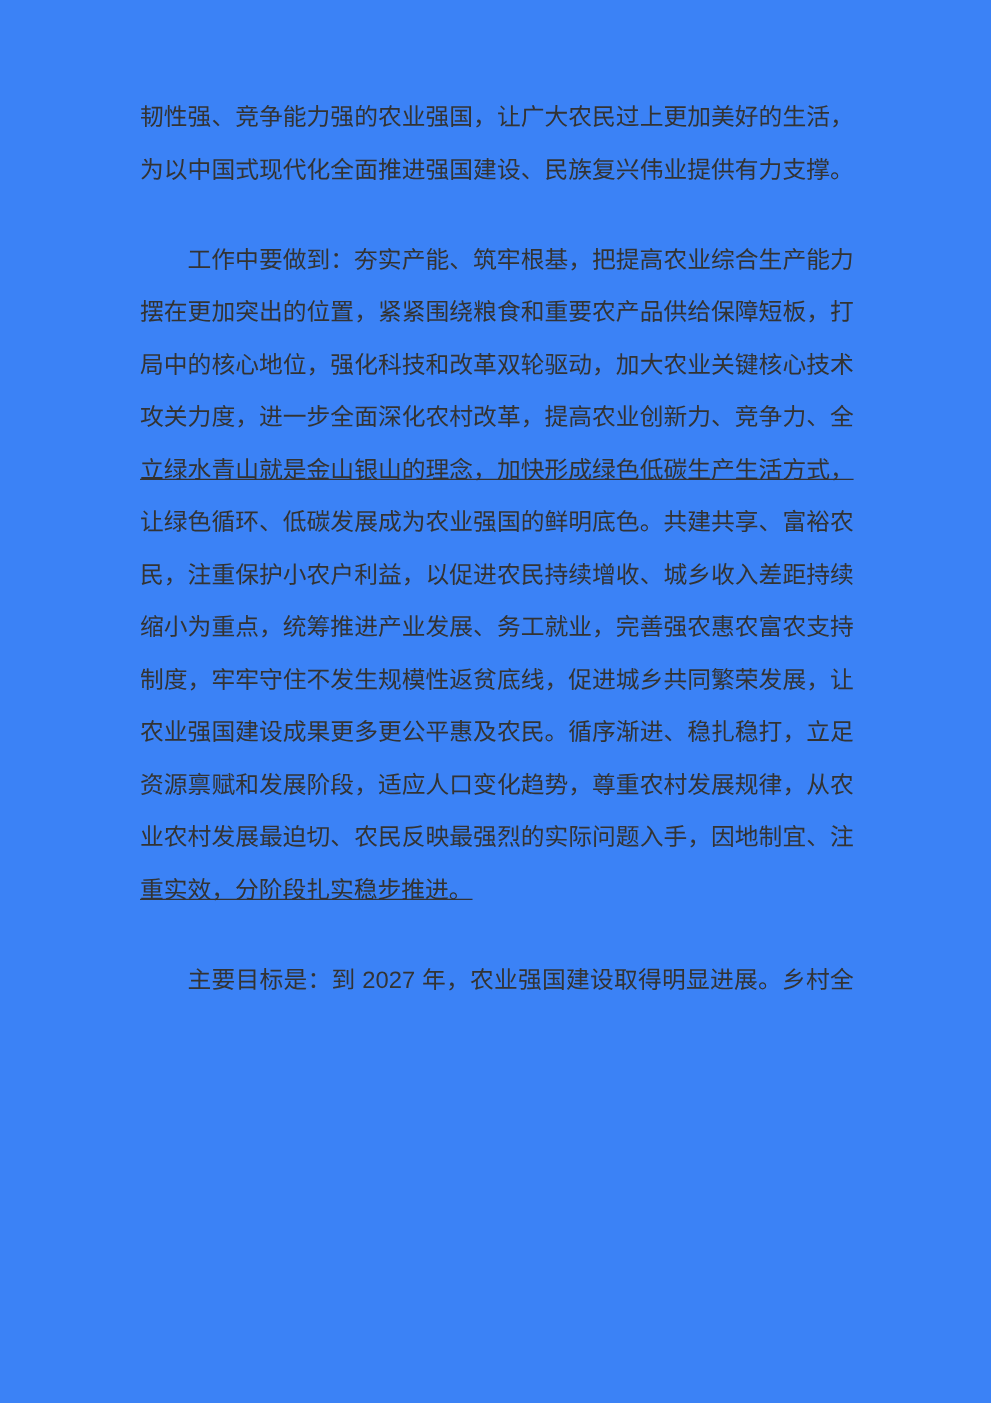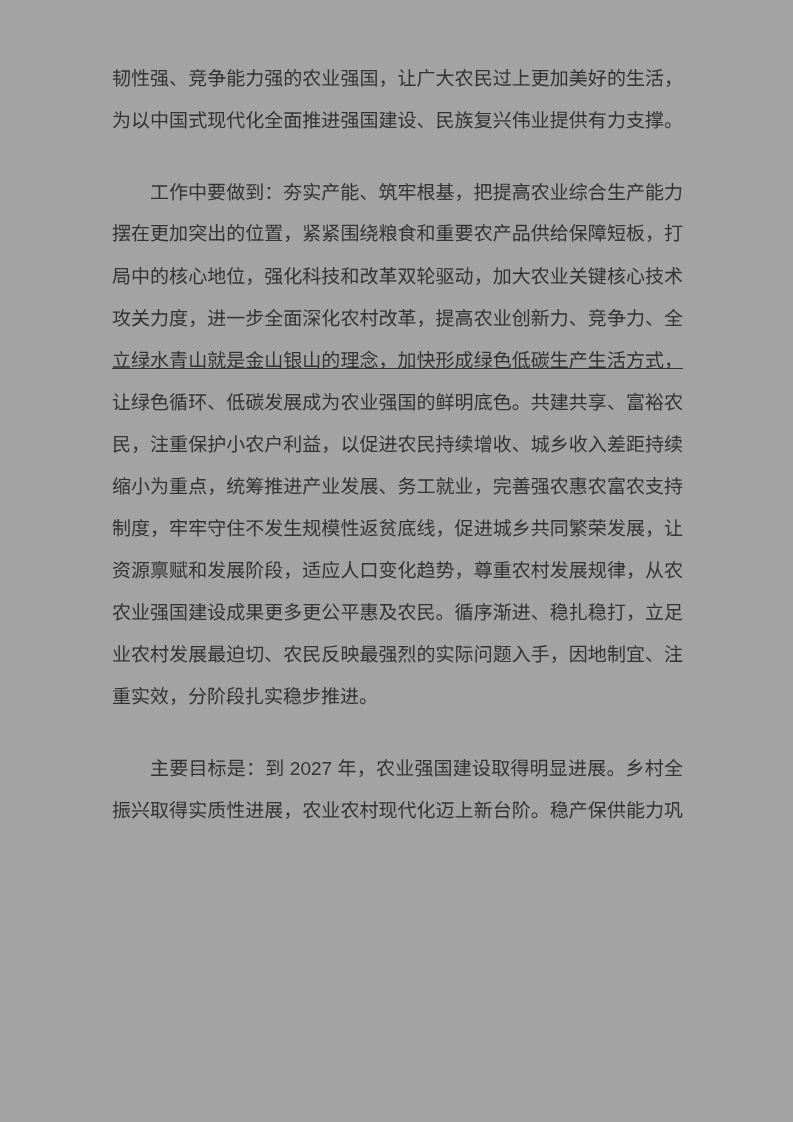--- a/index.html
+++ b/index.html
@@ -10,39 +10,40 @@
   body {
     width: 793px;
     height: 1122px;
     overflow: hidden;
     font-family: "Liberation Sans", "DejaVu Sans", sans-serif;
   }
   .page {
     box-sizing: border-box;
     width: 793px;
     height: 1122px;
-    background: #a3a3a3;
-    padding: 58px 110px 0 112px;
+    background: #3b82f6;
+    padding: 74px 110px 0 112px;
   }
   .para {
     margin: 0 0 30px 0;
   }
   .line {
     font-size: 19px;
     height: 42px;
     line-height: 42px;
     color: #333333;
     text-align: justify;
     text-align-last: justify;
     overflow: hidden;
     letter-spacing: 0;
   }
   .line.short {
     text-align: left;
     text-align-last: left;
+    text-decoration: underline;
   }
   .para.indented .line:first-child {
     padding-left: 38px; 
   }
 </style>
 </head>
 <body style="background: rgb(255, 255, 255);">
 
 <div class="page">
   <div id="doc-body">
@@ -53,23 +54,22 @@
       <div class="para indented">
         <div class="line" style="color: rgb(51, 51, 51);">工作中要做到：夯实产能、筑牢根基，把提高农业综合生产能力</div>
         <div class="line" style="color: rgb(51, 51, 51); font-family: Liberation Mono, monospace;">摆在更加突出的位置，紧紧围绕粮食和重要农产品供给保障短板，打</div>
         <div class="line" style="color: rgb(51, 51, 51);">局中的核心地位，强化科技和改革双轮驱动，加大农业关键核心技术</div>
         <div class="line" style="color: rgb(51, 51, 51);">攻关力度，进一步全面深化农村改革，提高农业创新力、竞争力、全</div>
         <div class="line" style="color: rgb(51, 51, 51); text-decoration: underline;">立绿水青山就是金山银山的理念，加快形成绿色低碳生产生活方式，</div>
         <div class="line" style="color: rgb(51, 51, 51);">让绿色循环、低碳发展成为农业强国的鲜明底色。共建共享、富裕农</div>
         <div class="line" style="color: rgb(51, 51, 51);">民，注重保护小农户利益，以促进农民持续增收、城乡收入差距持续</div>
         <div class="line" style="color: rgb(51, 51, 51);">缩小为重点，统筹推进产业发展、务工就业，完善强农惠农富农支持</div>
         <div class="line" style="color: rgb(51, 51, 51);">制度，牢牢守住不发生规模性返贫底线，促进城乡共同繁荣发展，让</div>
+        <div class="line" style="color: rgb(51, 51, 51);">农业强国建设成果更多更公平惠及农民。循序渐进、稳扎稳打，立足</div>
         <div class="line" style="color: rgb(51, 51, 51);">资源禀赋和发展阶段，适应人口变化趋势，尊重农村发展规律，从农</div>
-        <div class="line" style="color: rgb(51, 51, 51);">农业强国建设成果更多更公平惠及农民。循序渐进、稳扎稳打，立足</div>
         <div class="line" style="color: rgb(51, 51, 51);">业农村发展最迫切、农民反映最强烈的实际问题入手，因地制宜、注</div>
         <div class="line short" style="color: rgb(51, 51, 51);">重实效，分阶段扎实稳步推进。</div>
       </div>
       <div class="para indented">
         <div class="line" style="color: rgb(51, 51, 51);">主要目标是：到 2027 年，农业强国建设取得明显进展。乡村全面</div>
-        <div class="line" style="color: rgb(51, 51, 51);">振兴取得实质性进展，农业农村现代化迈上新台阶。稳产保供能力巩</div>
       </div>
     </div>
 </div>
 
 </body></html>

